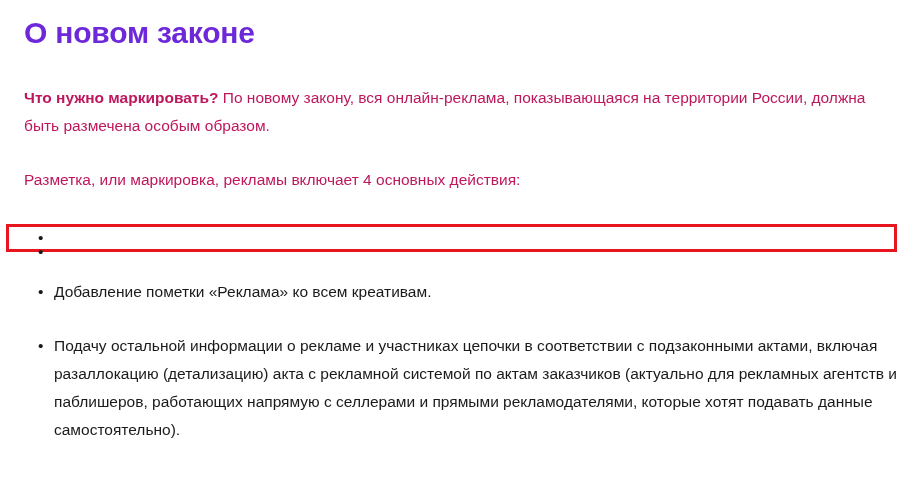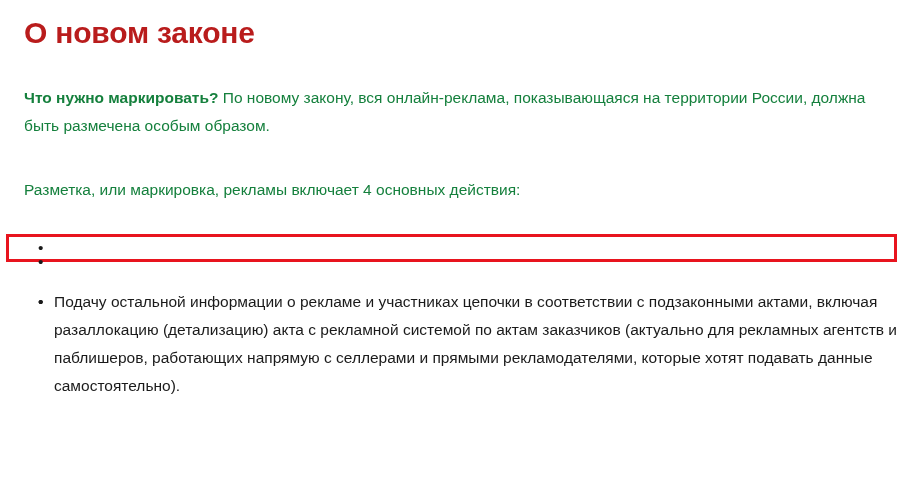--- a/index.html
+++ b/index.html
@@ -18,37 +18,37 @@
   .page {
     position: relative;
     width: 921px;
     height: 498px;
     box-sizing: border-box;
     padding: 0 24px;
   }
   .page-title {
     font-size: 30px;
     font-weight: bold;
-    color: #b91c1c;
+    color: #6d28d9;
     letter-spacing: -0.2px;
     margin: 8px 0 0 0;
     padding-top: 6px;
     line-height: 38px;
   }
   .para {
     font-size: 15.5px;
     line-height: 28px;
-    color: #15803d;
+    color: #be185d;
     margin: 0;
   }
   .para.first {
     margin-top: 32px;
   }
   .para.second {
-    margin-top: 36px;
+    margin-top: 26px;
   }
   .para b {
     font-weight: bold;
   }
   .bullet-list {
     list-style: none;
     margin: 0;
     padding: 0;
   }
   .bullet-item {
@@ -116,20 +116,21 @@
 
     <li class="highlight-wrap">
       <span class="red-box"></span>
       <div class="bullet-item">
         <span class="dot">•</span>
       </div>
     </li>
 
     <li class="bullet-item">
       <span class="dot">•</span>
+      <span>Добавление пометки «Реклама» ко всем креативам.</span>
     </li>
 
     <li class="bullet-item">
       <span class="dot">•</span>
       <span>Подачу остальной информации о рекламе и участниках цепочки в соответствии с подзаконными актами, включая разаллокацию (детализацию) акта с рекламной системой по актам заказчиков (актуально для рекламных агентств и паблишеров, работающих напрямую с селлерами и прямыми рекламодателями, которые хотят подавать данные самостоятельно).</span>
     </li>
 
   </ul>
 
 </div>

